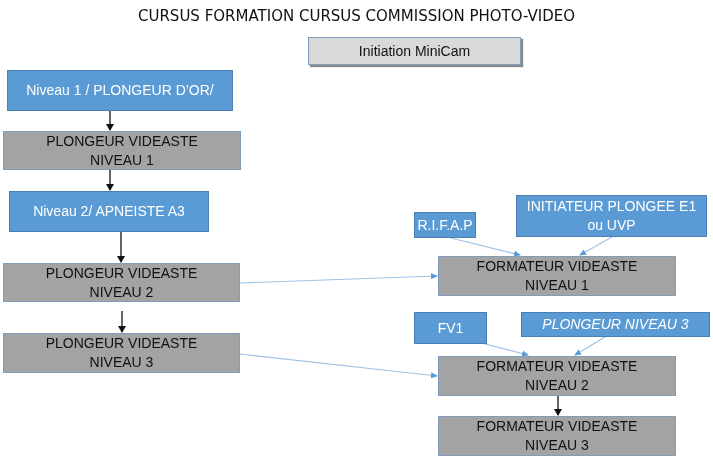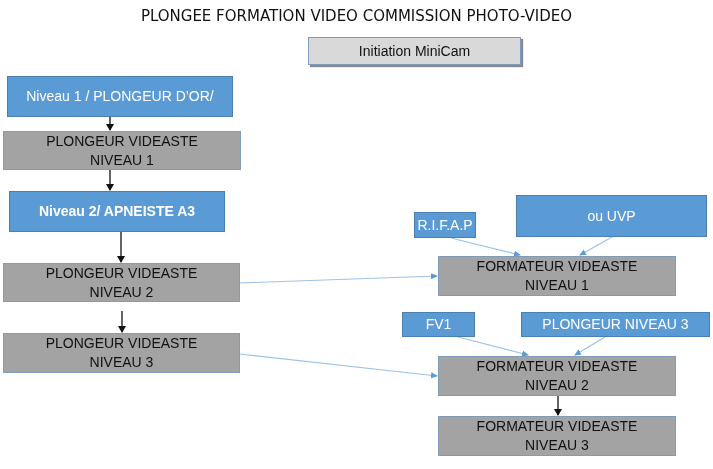--- a/index.html
+++ b/index.html
@@ -7,21 +7,21 @@
   .title { position:absolute; left:0; top:7px; width:713px; text-align:center; font-family:"DejaVu Sans", sans-serif; font-size:15px; color:#111; letter-spacing:0px; }
   .box { position:absolute; box-sizing:border-box; display:flex; flex-direction:column; align-items:center; justify-content:center; text-align:center; line-height:19px; font-size:14px; }
   .blue { background:#5b9bd5; border:1px solid #4a7fb0; color:#ffffff; }
   .yellow { background:#a3a3a3; border:1.5px solid #7f9cbd; color:#111; }
   .gray { background:#d9d9d9; border:1px solid #7f9cbd; color:#111; box-shadow:2px 2px 1px #8a8a8a; }
   svg.lines { position:absolute; left:0; top:0; }
 </style>
 </head>
 <body>
 
-<div class="title">PLONGEE FORMATION VIDEO COMMISSION PHOTO-VIDEO</div>
+<div class="title">CURSUS FORMATION CURSUS COMMISSION PHOTO-VIDEO</div>
 
 <svg class="lines" width="713" height="469">
   <defs>
     <marker id="ad" markerWidth="8" markerHeight="8" refX="6" refY="4" orient="auto" markerUnits="userSpaceOnUse">
       <path d="M0,0 L7,4 L0,8 z" fill="#111"></path>
     </marker>
     <marker id="al" markerWidth="8" markerHeight="8" refX="6" refY="4" orient="auto" markerUnits="userSpaceOnUse">
       <path d="M0,1 L7,4 L0,7 z" fill="#5b9bd5"></path>
     </marker>
   </defs>
@@ -58,61 +58,62 @@
     </g>
   <g>
       <line x1="605" y1="337" x2="575" y2="355" stroke="#9dc3e6" stroke-width="1.2" marker-end="url(#al)"></line>
     </g>
 </svg>
 
 <div class="box gray" style="left:308px;top:37px;width:213px;height:28px;">
   <span>Initiation MiniCam</span>
 </div>
 
-<div class="box blue" style="left:7px;top:76px;width:226px;height:41px;">
+<div class="box blue" style="left:7px;top:70px;width:226px;height:41px;">
   <span>Niveau 1 / PLONGEUR D’OR/</span>
 </div>
 
 <div class="box yellow" style="left:3px;top:131px;width:238px;height:39px;">
   <span>PLONGEUR VIDEASTE</span>
   <span>NIVEAU 1</span>
 </div>
 
-<div class="box blue" style="left:9px;top:191px;width:216px;height:41px;font-weight:bold;">
+<div class="box blue" style="left:9px;top:191px;width:200px;height:41px;">
   <span>Niveau 2/ APNEISTE A3</span>
 </div>
 
 <div class="box yellow" style="left:3px;top:263px;width:237px;height:39px;">
   <span>PLONGEUR VIDEASTE</span>
   <span>NIVEAU 2</span>
 </div>
 
 <div class="box yellow" style="left:3px;top:333px;width:237px;height:40px;">
   <span>PLONGEUR VIDEASTE</span>
   <span>NIVEAU 3</span>
 </div>
 
 <div class="box blue" style="left:414px;top:212px;width:62px;height:26px;">
   <span>R.I.F.A.P</span>
 </div>
 
 <div class="box blue" style="left:516px;top:195px;width:191px;height:42px;">
+  <span>INITIATEUR PLONGEE E1</span>
   <span>ou UVP</span>
 </div>
 
 <div class="box yellow" style="left:438px;top:256px;width:238px;height:40px;">
   <span>FORMATEUR VIDEASTE</span>
   <span>NIVEAU 1</span>
 </div>
 
-<div class="box blue" style="left:402px;top:312px;width:73px;height:25px;">
+<div class="box blue" style="left:414px;top:312px;width:73px;height:32px;">
   <span>FV1</span>
 </div>
 
-<div class="box blue" style="left:521px;top:312px;width:189px;height:25px;">
+<div class="box blue" style="left:521px;top:312px;width:189px;height:25px;font-style:italic;">
   <span>PLONGEUR NIVEAU 3</span>
 </div>
 
 <div class="box yellow" style="left:438px;top:356px;width:238px;height:40px;">
   <span>FORMATEUR VIDEASTE</span>
   <span>NIVEAU 2</span>
 </div>
 
 <div class="box yellow" style="left:438px;top:416px;width:238px;height:40px;">
   <span>FORMATEUR VIDEASTE</span>

